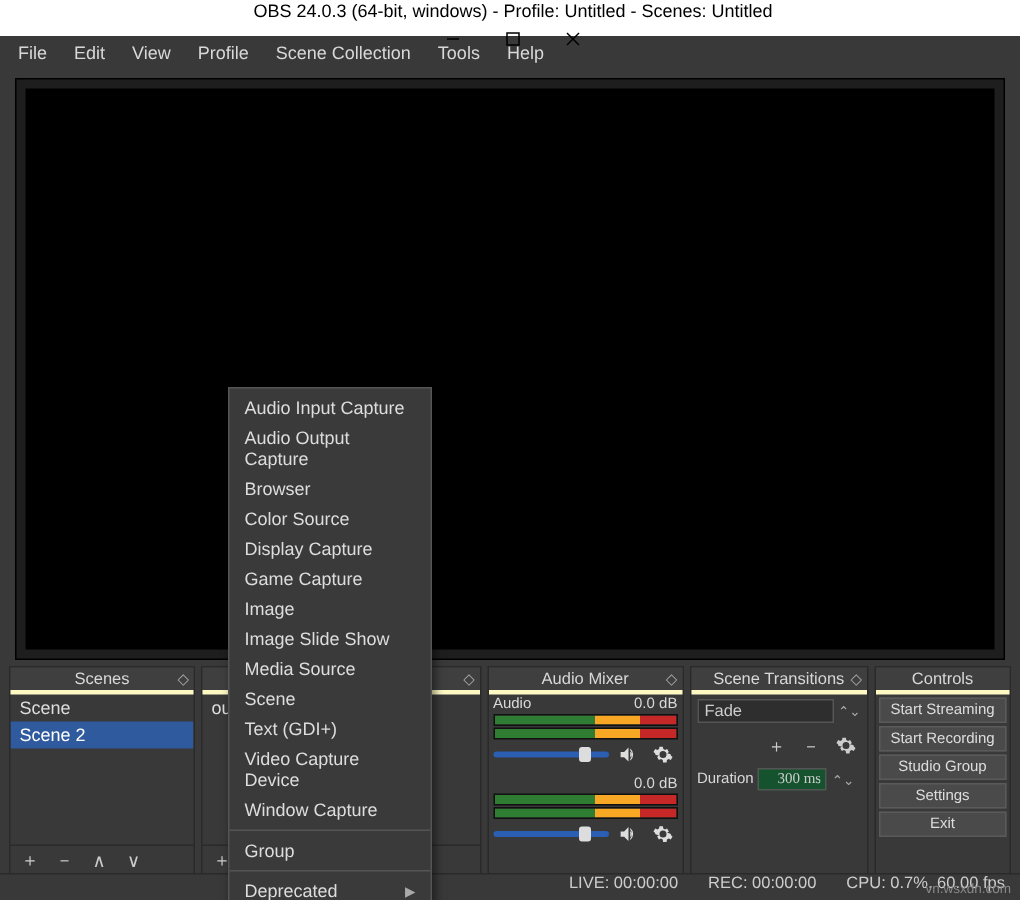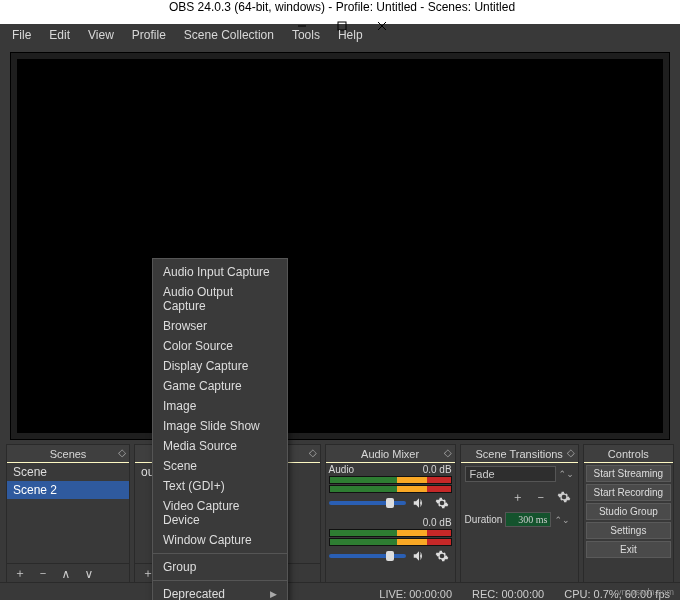--- a/index.html
+++ b/index.html
@@ -19,21 +19,21 @@
 .preview { width: 100%; height: 388px; background: #1e1e1e; border: 1px solid #000; position: relative; }
 .preview .inner { position: absolute; top: 6px; left: 6px; right: 6px; bottom: 6px; background: #000; }
 
 .panels { display: flex; gap: 4px; padding: 0 6px; position: relative; }
 .panel { background: #393939; border: 1px solid #2a2a2a; display: flex; flex-direction: column; height: 140px; }
 .panel-scenes { width: 125px; }
 .panel-sources { width: 188px; }
 .panel-mixer { width: 132px; }
 .panel-trans { width: 120px; }
 .panel-ctrl { width: 92px; }
-.panel-head { height: 18px; display: flex; align-items: center; justify-content: center; background: #3f3f3f; position: relative; border-bottom: 1px solid #fef9c3; font-size: 11px; }
+.panel-head { height: 18px; display: flex; align-items: center; justify-content: center; background: #3f3f3f; position: relative; border-bottom: 3px solid #fef9c3; font-size: 11px; }
 .panel-head .undock { position: absolute; right: 3px; top: 2px; font-size: 10px; color: #aaa; }
 .panel-body { flex: 1; overflow: hidden; position: relative; }
 .panel-foot { height: 20px; display: flex; align-items: center; gap: 3px; padding: 0 3px; border-top: 1px solid #2a2a2a; }
 
 .list-item { padding: 2px 6px; font-size: 12px; color: #ddd; }
 .list-item.selected { background: #2f5a9e; color: #fff; }
 
 .iconbtn { width: 20px; height: 18px; display: flex; align-items: center; justify-content: center; color: #ccc; cursor: pointer; }
 .iconbtn.gear svg, .iconbtn.speaker svg { width: 14px; height: 14px; }
 .btn { background: #4a4a4a; border: 1px solid #5a5a5a; color: #ddd; font-size: 10px; padding: 2px 0; text-align: center; cursor: pointer; }
@@ -43,21 +43,21 @@
 .slider-row { display: flex; align-items: center; gap: 3px; padding: 0 3px 4px 3px; }
 .slider { flex: 1; height: 4px; background: #2a5fb4; position: relative; border-radius: 2px; }
 .slider .thumb { position: absolute; right: 12px; top: -3px; width: 8px; height: 10px; background: #ddd; border-radius: 2px; }
 
 .trans-row { display: flex; align-items: center; gap: 3px; padding: 3px 4px; }
 .trans-select { flex: 1; background: #2e2e2e; border: 1px solid #555; padding: 1px 4px; font-size: 11px; color: #ccc; }
 .trans-input { width: 46px; background: #14532d; border: 1px solid #555; padding: 1px 3px; font-size: 10px; color: #ccc; text-align: right; font-family: Liberation Serif, serif; }
 
 .ctrl-list { display: flex; flex-direction: column; gap: 2px; padding: 2px; }
 
-.statusbar { position: fixed; bottom: 0; left: 0; right: 0; height: 18px; background: #393939; display: flex; align-items: flex-end; justify-content: flex-end; gap: 20px; padding: 0 10px; font-size: 11px; color: #ccc; border-top: 1px solid #2a2a2a; }
+.statusbar { position: fixed; bottom: 0; left: 0; right: 0; height: 18px; background: #393939; display: flex; align-items: flex-start; justify-content: flex-end; gap: 20px; padding: 0 10px; font-size: 11px; color: #ccc; border-top: 1px solid #2a2a2a; }
 
 .context-menu { position: absolute; left: 152px; top: 258px; width: 136px; background: #3a3a3a; border: 1px solid #555; box-shadow: 2px 2px 6px rgba(0,0,0,0.5); z-index: 100; padding: 3px 0; }
 .context-menu .mitem { padding: 3px 10px; font-size: 12px; color: #ddd; cursor: pointer; display: flex; justify-content: space-between; align-items: center; }
 .context-menu .sep { height: 1px; background: #555; margin: 3px 0; }
 .context-menu .arrow { font-size: 9px; color: #aaa; }
 
 .watermark { position: fixed; right: 6px; bottom: 3px; font-size: 9px; color: #888; }
 </style>
 </head>
 <body>

